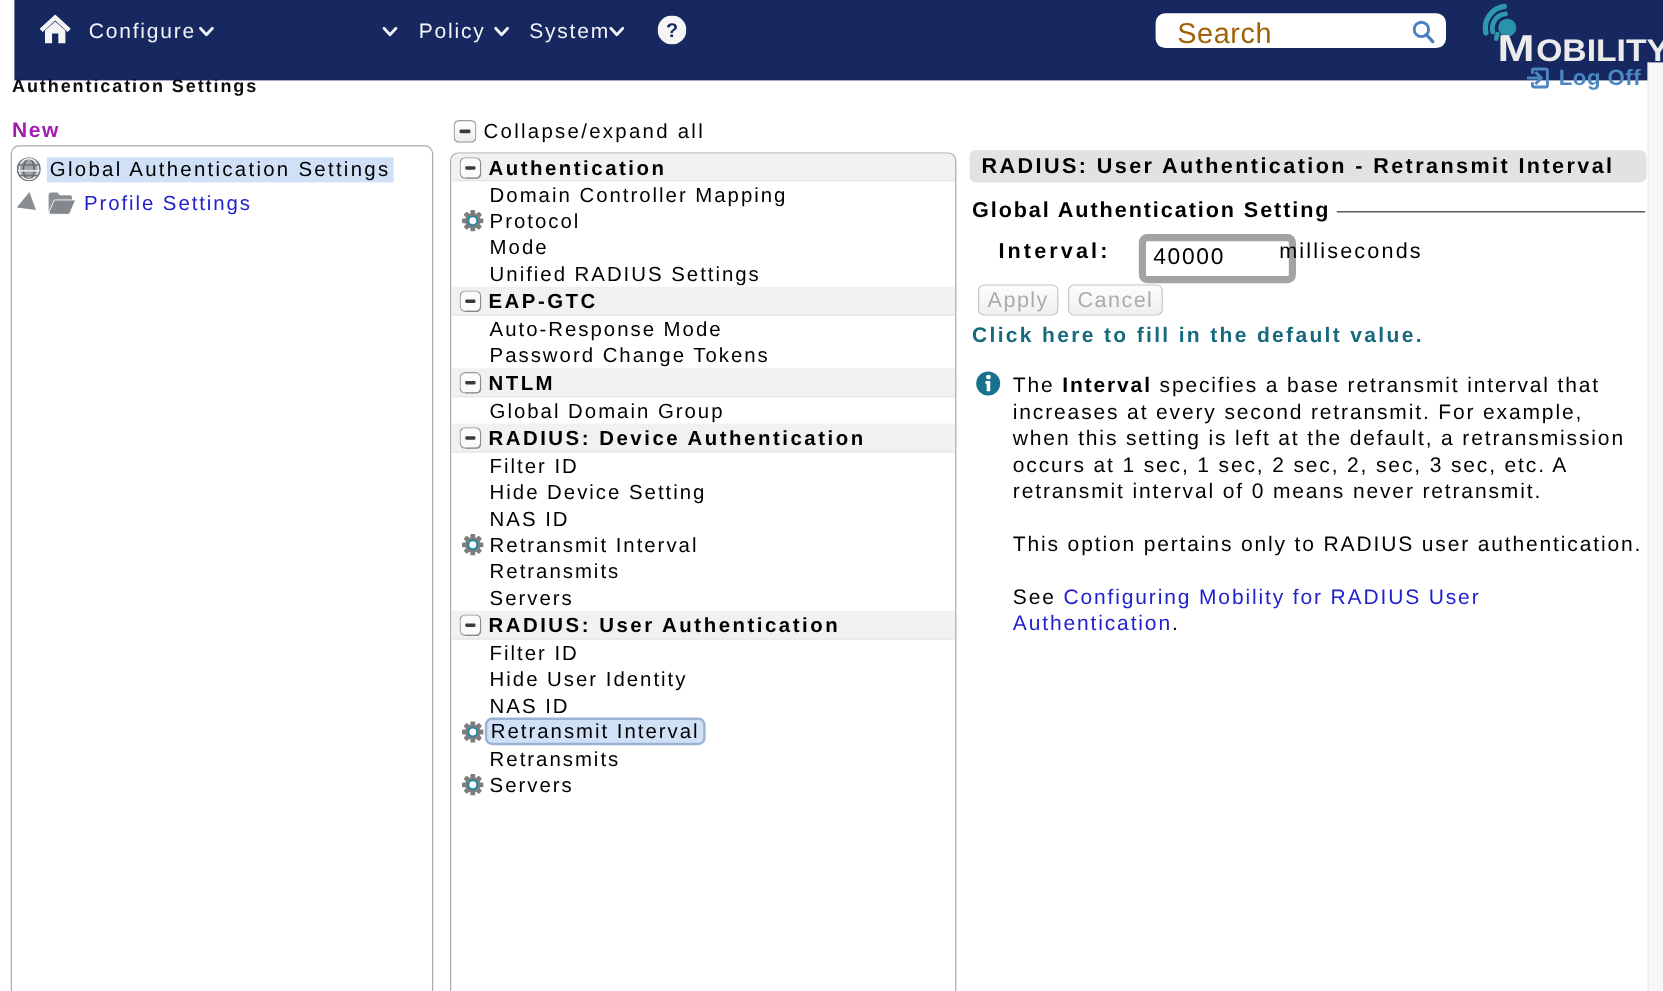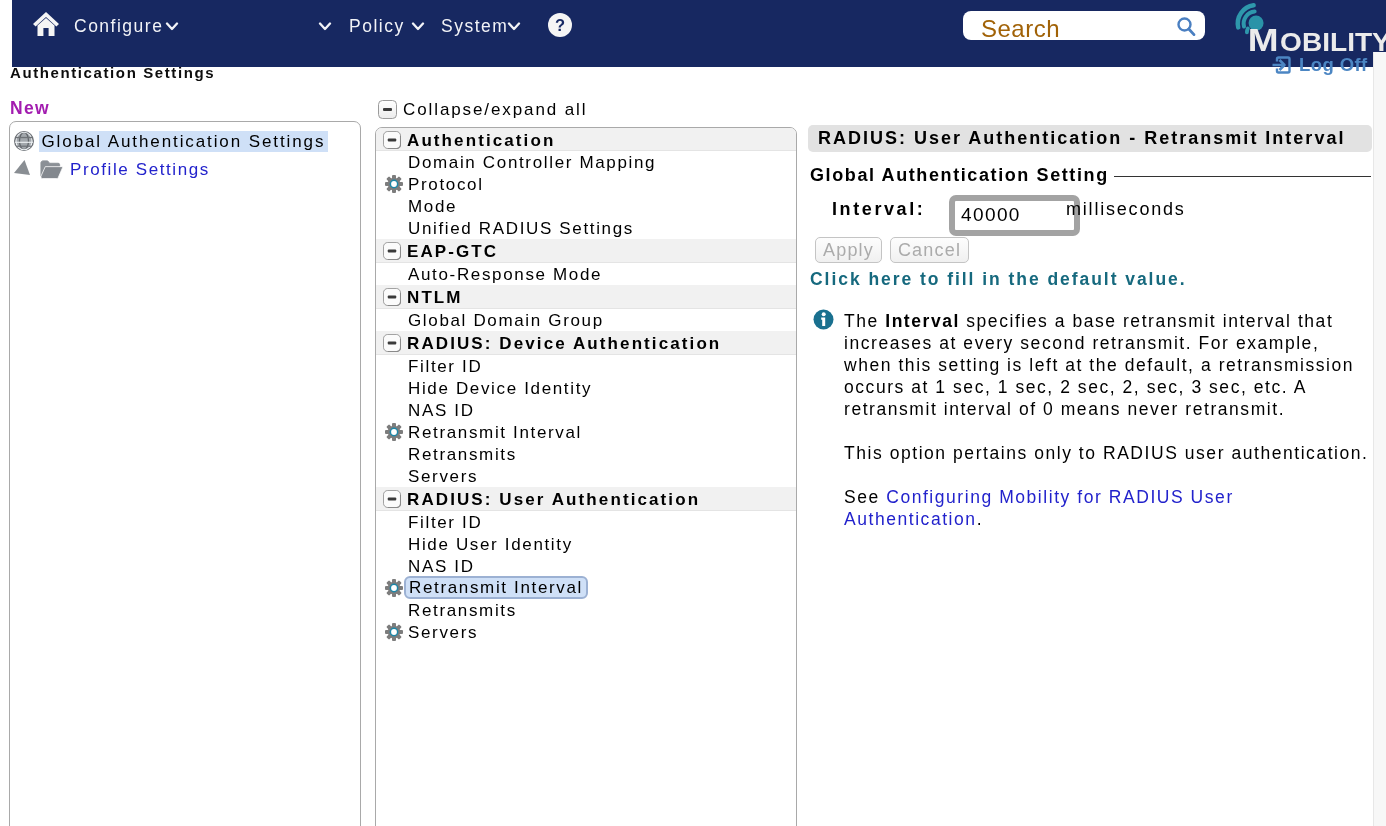--- a/index.html
+++ b/index.html
@@ -194,20 +194,23 @@
       <svg class="minus" width="18" height="18" viewBox="0 0 19 19">
         <rect x="0.5" y="0.5" width="18" height="18" rx="4.5" fill="#fbfbfb" stroke="#999999"></rect>
         <path d="M18.5 5 V14.5 a4 4 0 0 1 -4 4 H5" fill="none" stroke="#8a8a8a" stroke-width="1.2"></path>
         <rect x="5" y="8" width="9" height="3" rx="1" fill="#3a3a3a"></rect>
       </svg>
       <div class="t">EAP-GTC</div>
     </div>
   <div class="mitem">
       <div class="t">Auto-Response Mode</div>
     </div>
+  <div class="mitem">
+      <div class="t">Password Change Tokens</div>
+    </div>
   <div class="mhdr">
       <svg class="minus" width="18" height="18" viewBox="0 0 19 19">
         <rect x="0.5" y="0.5" width="18" height="18" rx="4.5" fill="#fbfbfb" stroke="#999999"></rect>
         <path d="M18.5 5 V14.5 a4 4 0 0 1 -4 4 H5" fill="none" stroke="#8a8a8a" stroke-width="1.2"></path>
         <rect x="5" y="8" width="9" height="3" rx="1" fill="#3a3a3a"></rect>
       </svg>
       <div class="t">NTLM</div>
     </div>
   <div class="mitem">
       <div class="t">Global Domain Group</div>
@@ -217,21 +220,21 @@
         <rect x="0.5" y="0.5" width="18" height="18" rx="4.5" fill="#fbfbfb" stroke="#999999"></rect>
         <path d="M18.5 5 V14.5 a4 4 0 0 1 -4 4 H5" fill="none" stroke="#8a8a8a" stroke-width="1.2"></path>
         <rect x="5" y="8" width="9" height="3" rx="1" fill="#3a3a3a"></rect>
       </svg>
       <div class="t">RADIUS: Device Authentication</div>
     </div>
   <div class="mitem">
       <div class="t">Filter ID</div>
     </div>
   <div class="mitem">
-      <div class="t">Hide Device Identity</div>
+      <div class="t">Hide Device Setting</div>
     </div>
   <div class="mitem">
       <div class="t">NAS ID</div>
     </div>
   <div class="mitem">
       <svg class="gear" width="18" height="18" viewBox="0 0 18 18">
         <g fill="#7d7d7d">
           <rect x="7" y="0" width="4" height="18" rx="1"></rect>
           <rect x="0" y="7" width="18" height="4" rx="1"></rect>
           <rect x="7" y="0" width="4" height="18" rx="1" transform="rotate(45 9 9)"></rect>

